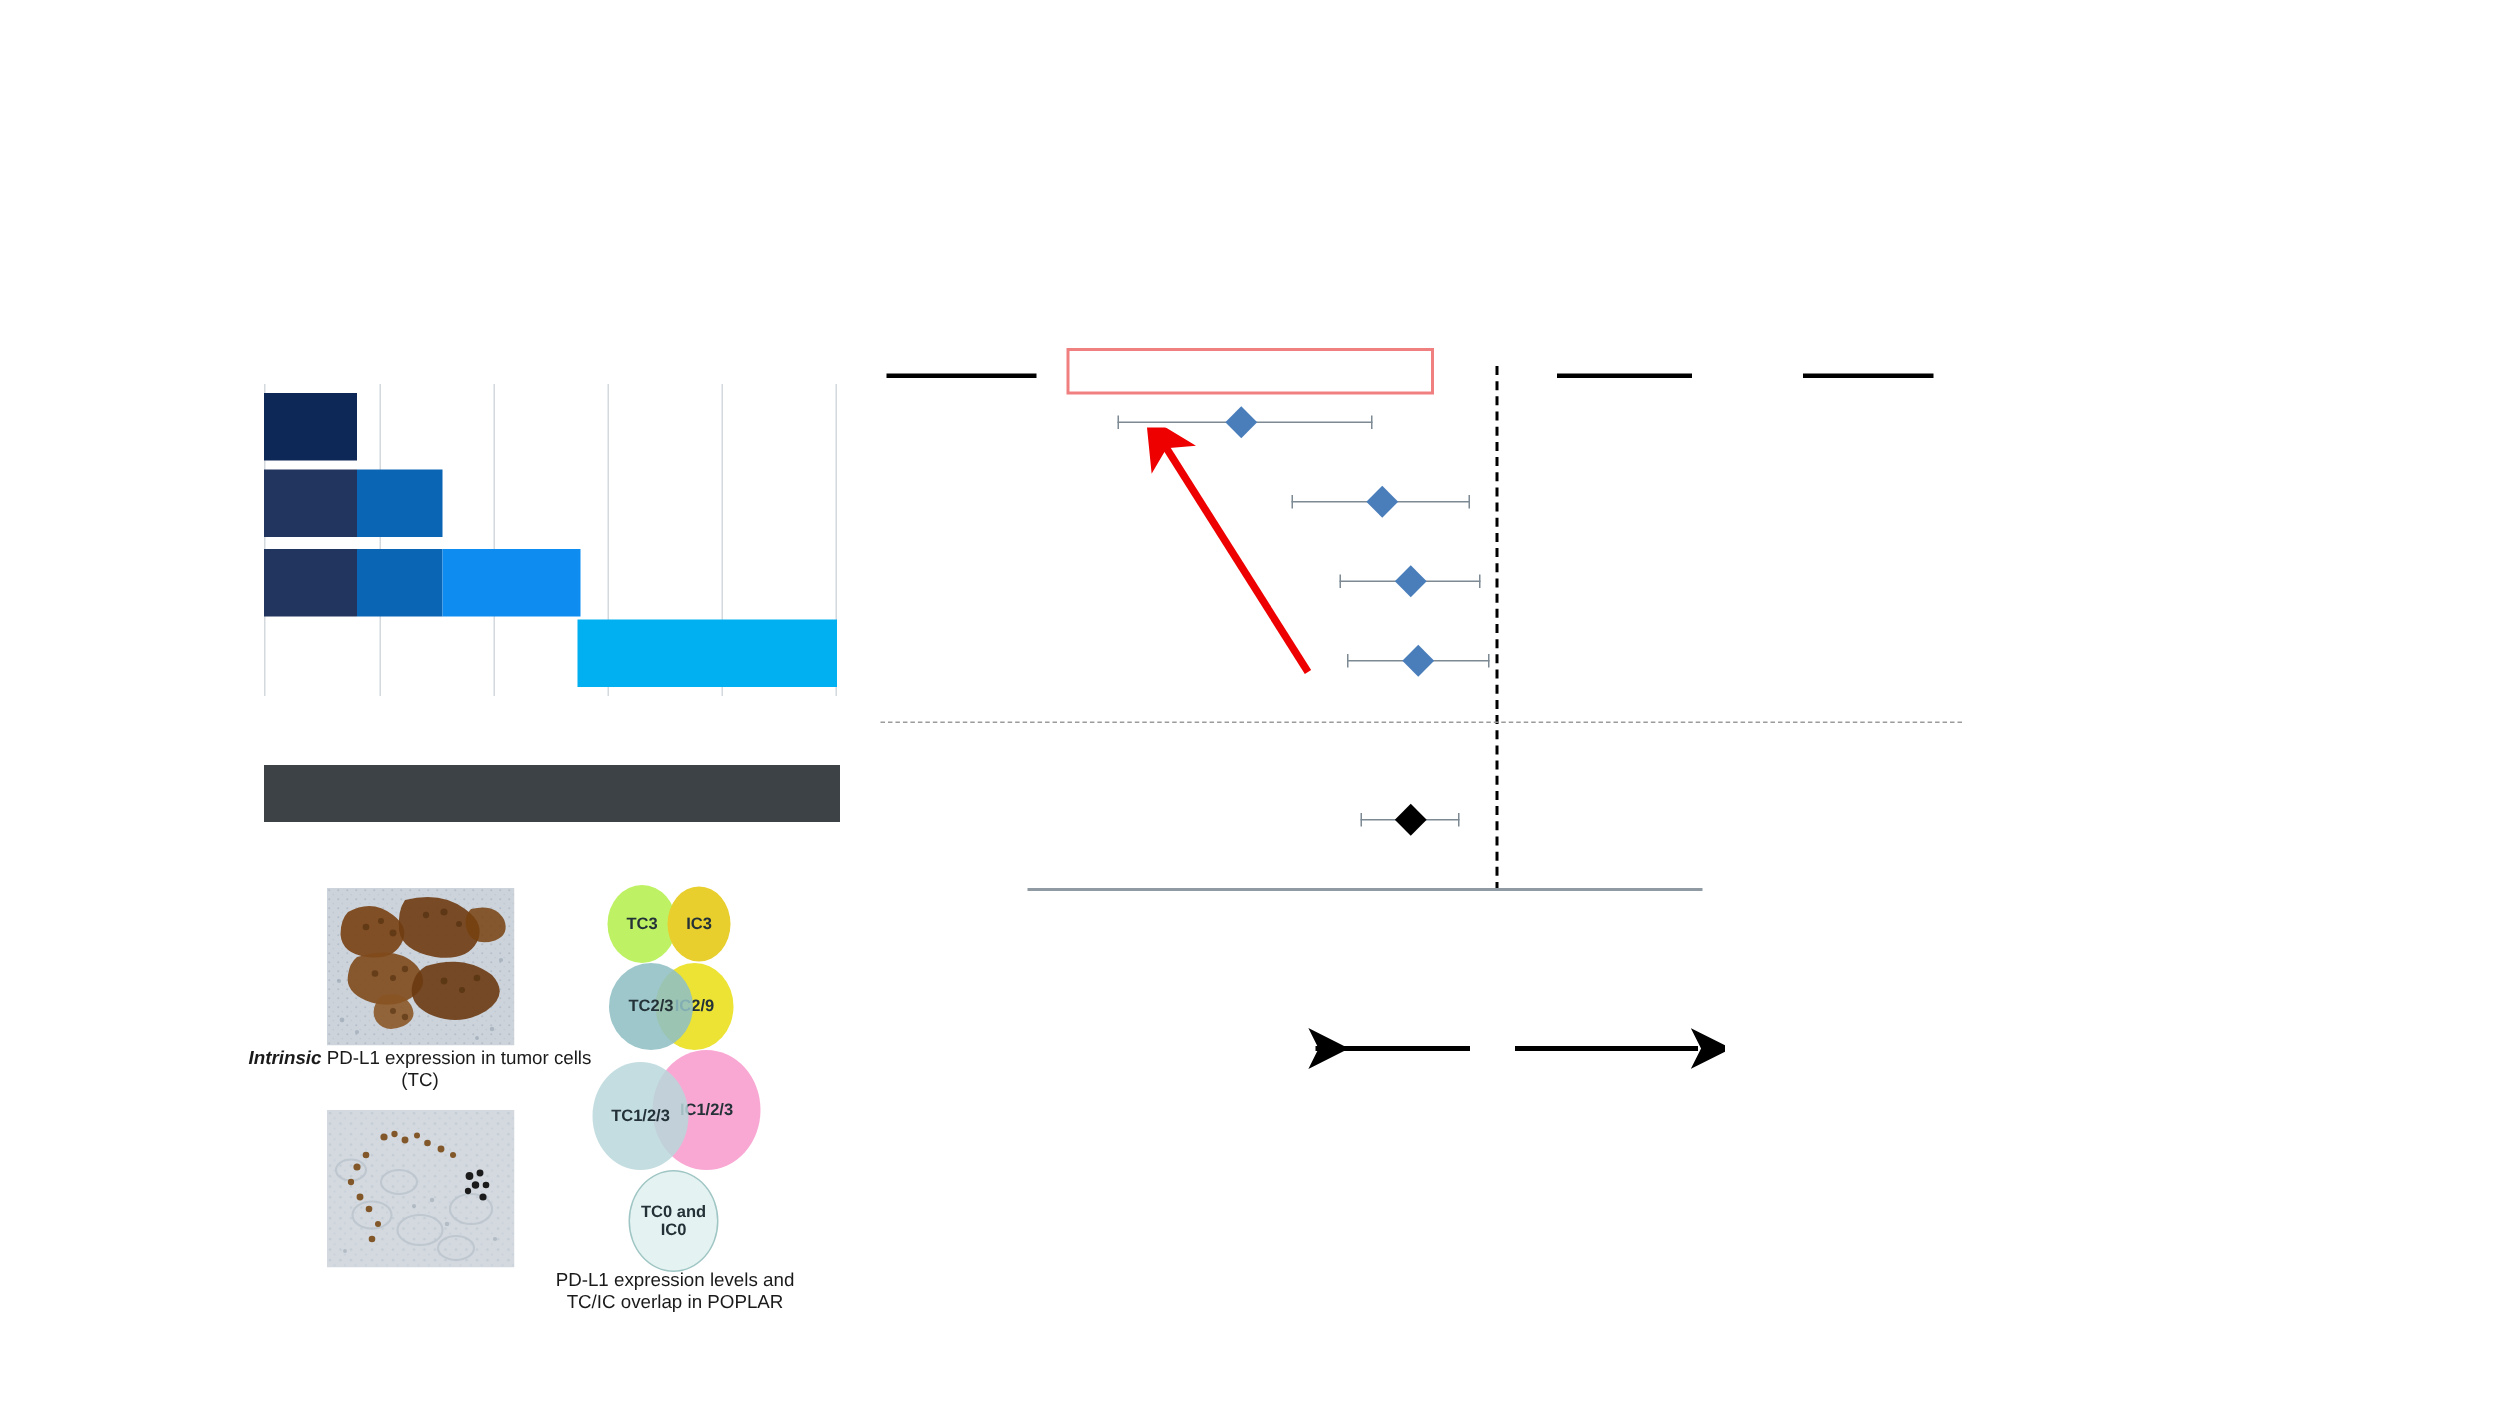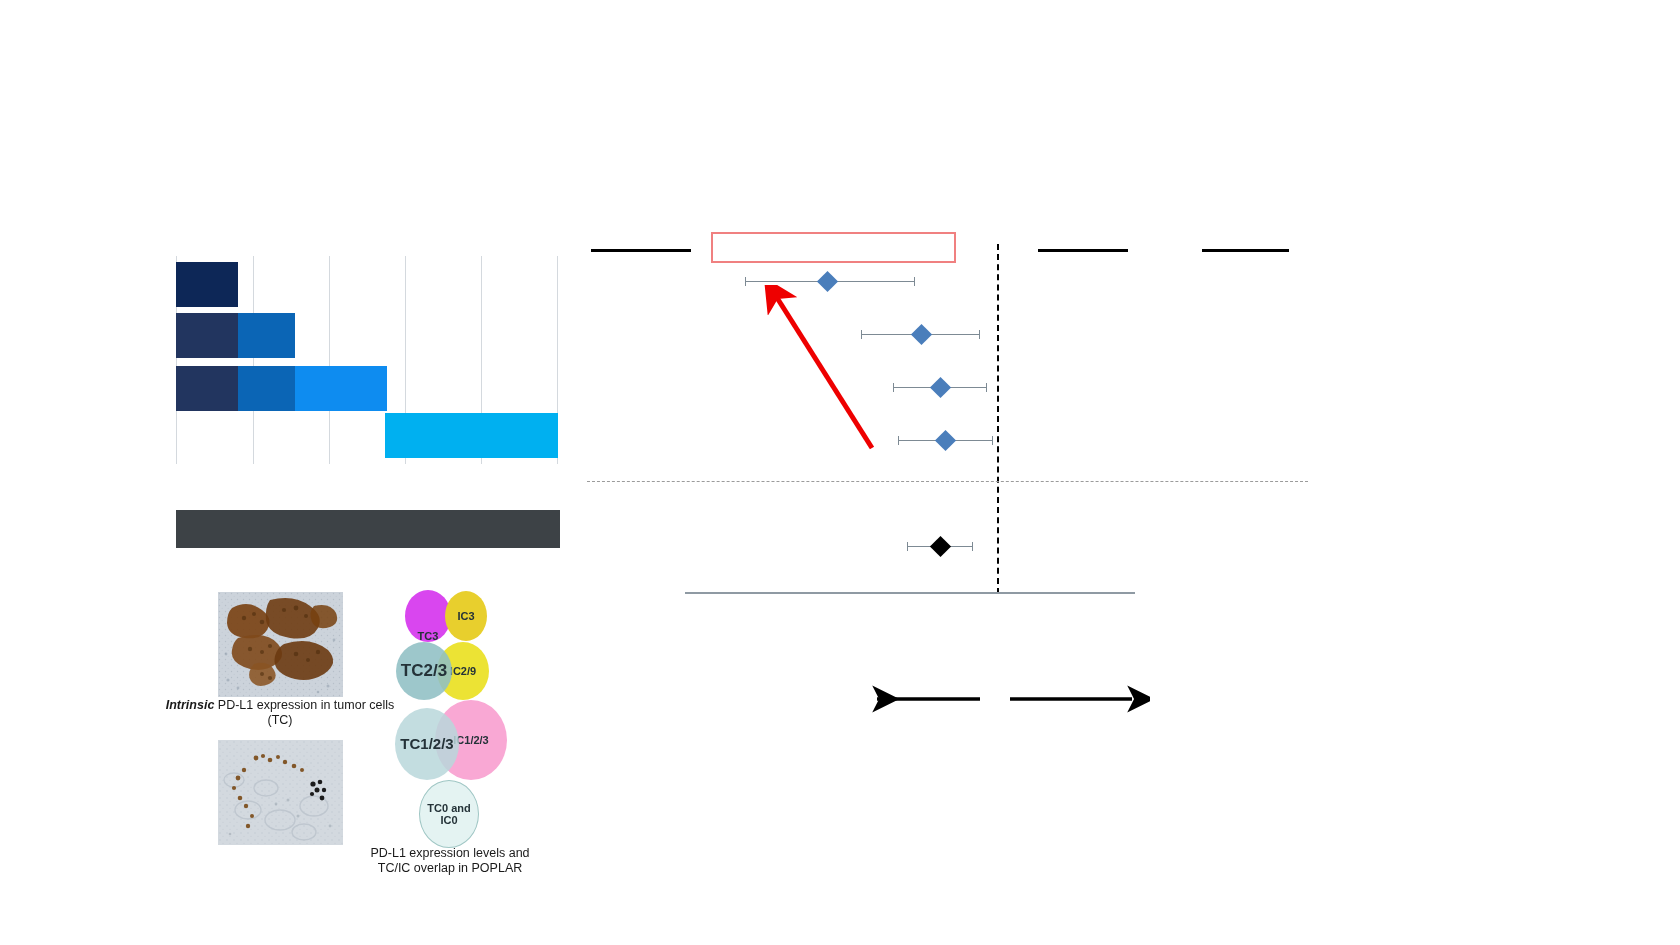--- a/index.html
+++ b/index.html
@@ -209,38 +209,38 @@
           <circle cx="58" cy="64" r="1.4"></circle>
           <circle cx="80" cy="76" r="1.5"></circle>
         <circle cx="112" cy="86" r="1.4"></circle>
           <circle cx="12" cy="94" r="1.3"></circle>
       </g>
     </svg>
   </div>
 
   <div id="venn">
 
-    <div class="circ" style="left:10px; top:0px; width:46px; height:52px; background:#d946ef; font-size:11px;align-items:flex-end;">
+    <div class="circ" style="left:10px; top:0px; width:46px; height:52px; background:#bef264; font-size:11px;">
       <span>TC3</span>
     </div>
     <div class="circ" style="left:50px; top:1px; width:42px; height:50px; background:#e8cf2d; font-size:11px;">
       <span>IC3</span>
     </div>
 
     <div class="circ" style="left:42px; top:52px; width:52px; height:58px; background:#ece334; font-size:11px; z-index:1;">
       <span>IC2/9</span>
     </div>
-    <div class="circ" style="left:1px; top:52px; width:56px; height:58px; background:rgba(143,191,196,0.88); font-size:17px; z-index:2;">
+    <div class="circ" style="left:11px; top:52px; width:56px; height:58px; background:rgba(143,191,196,0.88); font-size:11px; z-index:2;">
       <span>TC2/3</span>
     </div>
 
     <div class="circ" style="left:40px; top:110px; width:72px; height:80px; background:#f9a8d4; font-size:11px; z-index:1;">
       <span>IC1/2/3</span>
     </div>
-    <div class="circ" style="left:0px; top:118px; width:64px; height:72px; background:rgba(185,215,218,0.85); font-size:15px; z-index:2;">
+    <div class="circ" style="left:0px; top:118px; width:64px; height:72px; background:rgba(185,215,218,0.85); font-size:11px; z-index:2;">
       <span>TC1/2/3</span>
     </div>
 
     <div class="circ" style="left:24px; top:190px; width:60px; height:68px; background:#e4f3f2; border:1px solid #9fc6c4; font-size:11px;">
       <span>TC0 and IC0</span>
     </div>
   </div>
   <div class="cap" id="cap-venn">PD-L1 expression levels and TC/IC overlap in POPLAR</div>
 
   <div id="forest">

